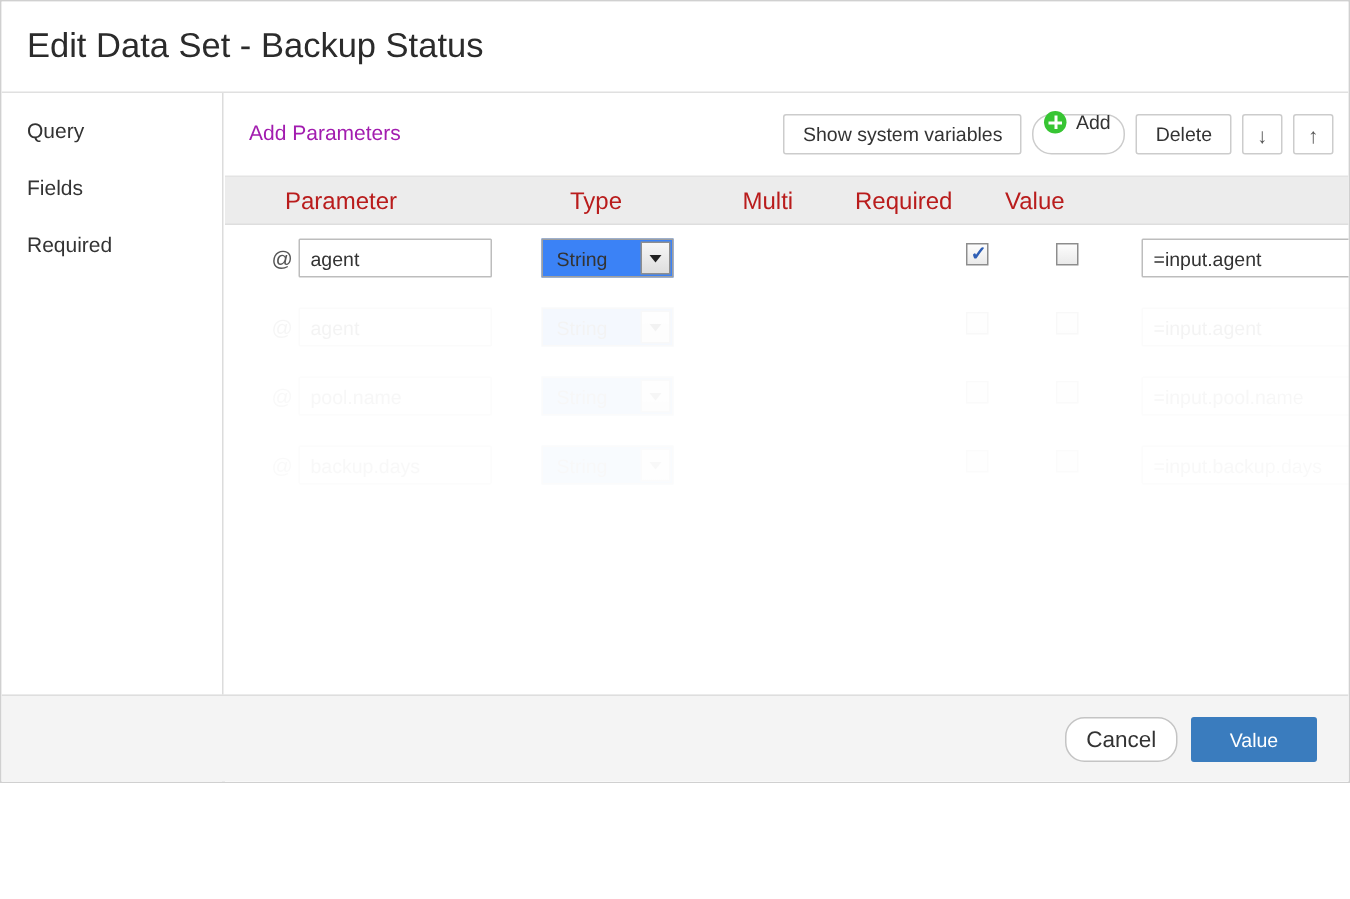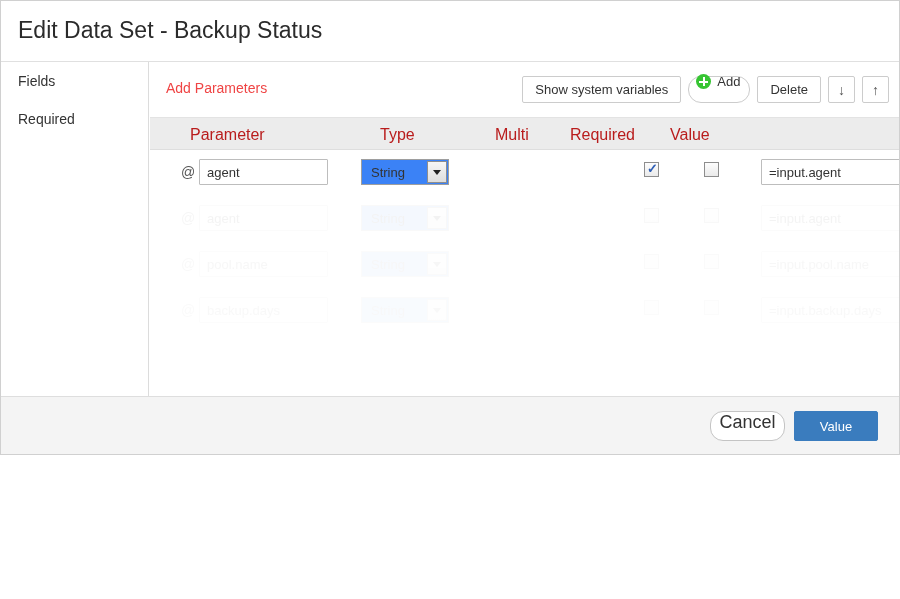--- a/index.html
+++ b/index.html
@@ -6,21 +6,21 @@
   html, body {
     margin: 0; padding: 0;
     width: 900px; height: 599px;
     background: #ffffff;
     font-family: "Liberation Sans", sans-serif;
     -webkit-font-smoothing: antialiased;
   }
 
   .window {
     position: relative;
-    width: 900px; height: 455px;
+    width: 900px; height: 522px;
     background: #ffffff;
     border: 1px solid #d0d0d0;
     overflow: hidden;
     text-decoration: underline;
   }
 
   
   .titlebar {
     position: absolute; left: 0; top: 0;
     width: 898px; height: 61px;
@@ -78,21 +78,21 @@
     width: 749px; height: 478px;
     background: #ffffff;
   }
   .main-head {
     position: relative;
     height: 56px;
     border-bottom: 1px solid #e3e3e3;
   }
   .main-head-title {
     position: absolute; left: 16px; top: 18px;
-    font-size: 14px; color: #ef4444;
+    font-size: 14px; color: #a21caf;
   }
   .toolbar {
     position: absolute; right: 10px; top: 14px;
     display: flex; align-items: center; gap: 7px;
   }
   .tb-btn {
     height: 27px;
     background: #ffffff;
     border: 1px solid #cccccc;
     border-radius: 2px;
@@ -224,22 +224,22 @@
   }
   .foot-btns {
     position: absolute; right: 21px; top: 14px;
     display: flex; gap: 9px;
   }
   .btn-cancel {
     width: 75px; height: 30px;
     background: #ffffff;
     border: 1px solid #c4c4c4;
     border-radius: 13px;
-    font-size: 18px; color: #333;
-    display: flex; align-items: flex-start; justify-content: center;
+    font-size: 15px; color: #333;
+    display: flex; align-items: center; justify-content: center;
     cursor: pointer;
   }
   .btn-done {
     width: 84px; height: 30px;
     background: #3a7cbe;
     border: 1px solid #3a7cbe;
     border-radius: 2px;
     font-size: 13px; color: #ffffff;
     display: flex; align-items: center; justify-content: center;
     cursor: pointer;
@@ -248,20 +248,23 @@
 </head>
 <body>
 
 <div class="window">
 
   <div class="titlebar">
     <div class="title-text">Edit Data Set - Backup Status</div>
   </div>
 
   <div class="sidebar">
+    <div class="side-item first">
+      <span>Query</span>
+    </div>
     <div class="side-item">
       <span>Fields</span>
     </div>
     <div class="side-item">
       <span>Required</span>
     </div>
   </div>
 
   <div class="main">
 

